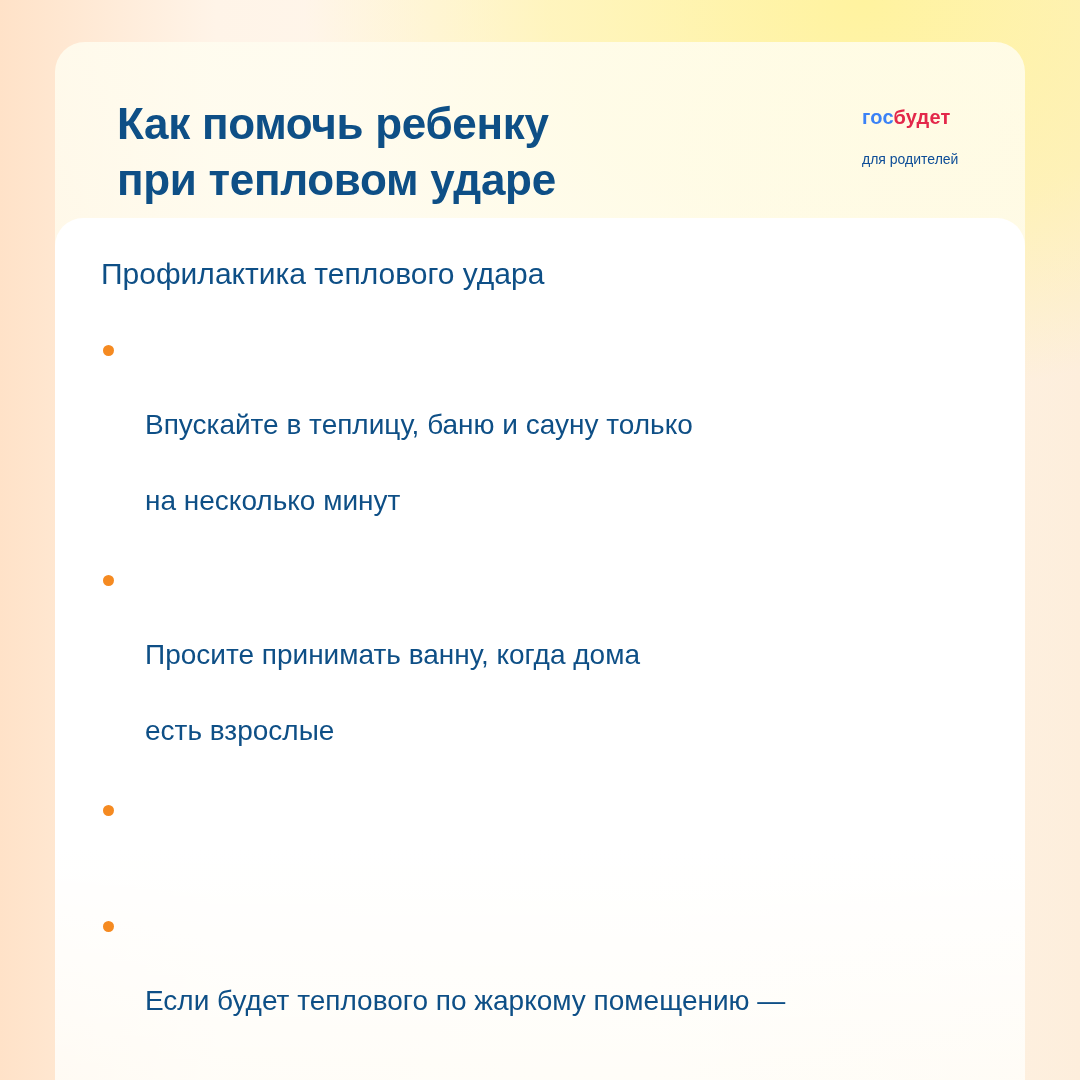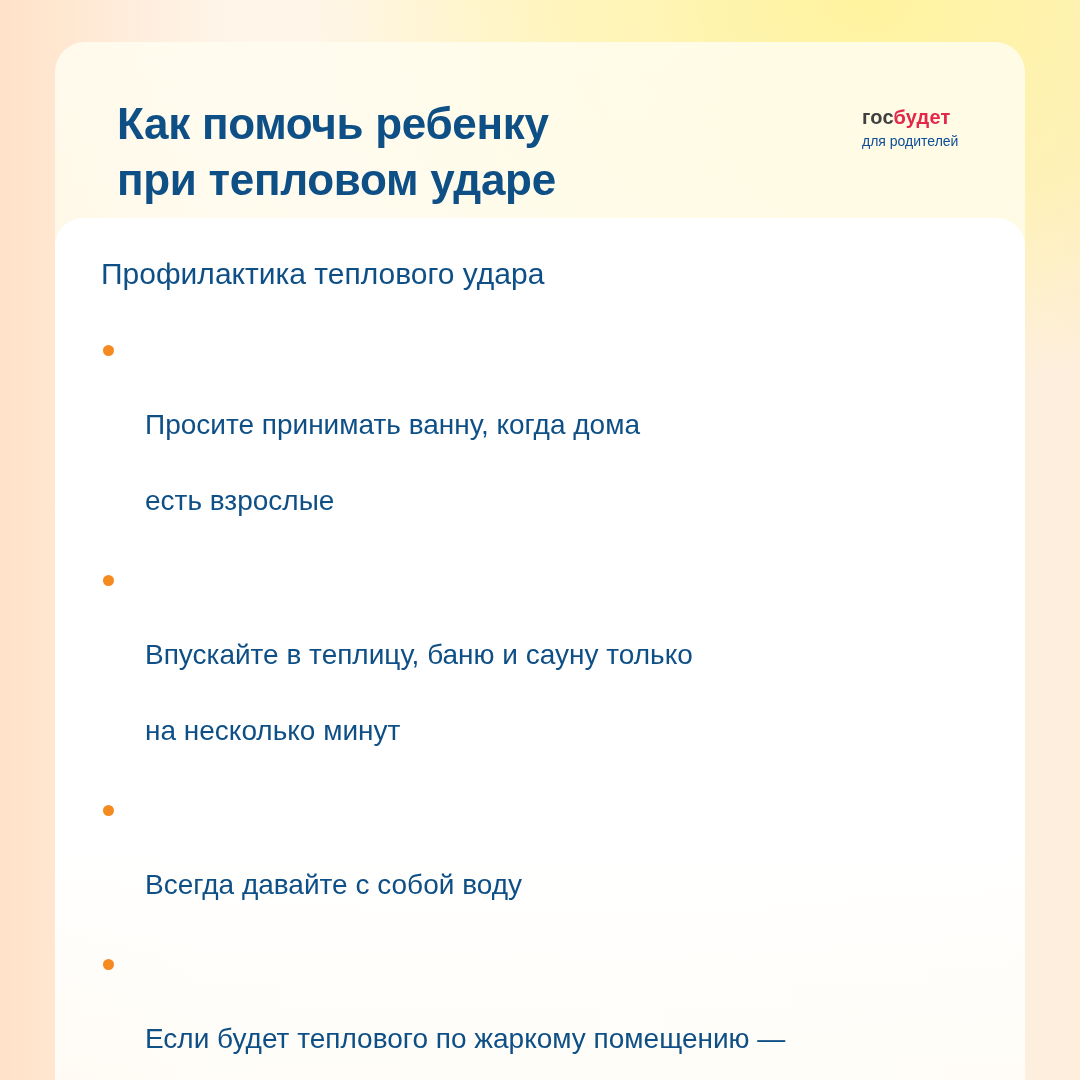--- a/index.html
+++ b/index.html
@@ -15,23 +15,23 @@
       border-radius: 30px;
       background: linear-gradient(180deg, rgba(255,253,240,0.85) 0%, rgba(255,251,232,0.55) 100%);
     }
     .title {
       position: absolute; left: 101px; top: 80px; margin: 16px;
       color: #0e4f86; font-weight: 700; font-size: 44px; line-height: 56px;
       letter-spacing: -0.3px;
     }
     .logo { position: absolute; left: 862px; top: 106px; text-align: left; }
     .logo-main { font-size: 20px; font-weight: 700; line-height: 22px; letter-spacing: 0.2px; }
-    .logo-gos { color: #404040; margin-top: 16px; }
+    .logo-gos { color: #3b82f6; margin-top: 16px; }
     .logo-uslugi { color: #e3284a; }
-    .logo-sub { font-size: 14px; color: #0d4d97; line-height: 18px; margin-top: 4px; text-align: center; }
+    .logo-sub { font-size: 14px; color: #0d4d97; line-height: 18px; margin-top: 22px; text-align: center; }
     .content-card {
       position: absolute; left: 55px; top: 218px; width: 970px; height: 900px;
       border-radius: 28px;
       background: linear-gradient(180deg, #ffffff 0%, #ffffff 70%, rgba(255,255,255,0.6) 100%);
     }
     .section-title {
       position: absolute; left: 101px; top: 254px; margin: 0;
       color: #0e4f86; font-weight: 400; font-size: 30px; line-height: 40px;
     }
     .tips {
@@ -64,31 +64,30 @@
   <div class="logo-sub">для родителей</div>
 </div>
 
 <div class="content-card"></div>
 
 <h2 class="section-title">Профилактика теплового удара</h2>
 
 <ul class="tips">
   <li class="tip">
     <span class="bullet"></span>
+    <span>Впускайте в теплицу, баню и сауну только</span><br>
+    <span>на несколько минут</span>
+  </li>
+  <li class="tip">
+    <span class="bullet"></span>
     <span>Просите принимать ванну, когда дома</span><br>
     <span>есть взрослые</span>
   </li>
-  <li class="tip">
-    <span class="bullet"></span>
-    <span>Впускайте в теплицу, баню и сауну только</span><br>
-    <span>на несколько минут</span>
-  </li>
   <li class="tip single">
     <span class="bullet"></span>
-    <span>Всегда давайте с собой воду</span>
   </li>
   <li class="tip">
     <span class="bullet"></span>
     <span>Если будет теплового по жаркому помещению —</span><br>
     
   </li>
 
 </ul>
 
 </body></html>

